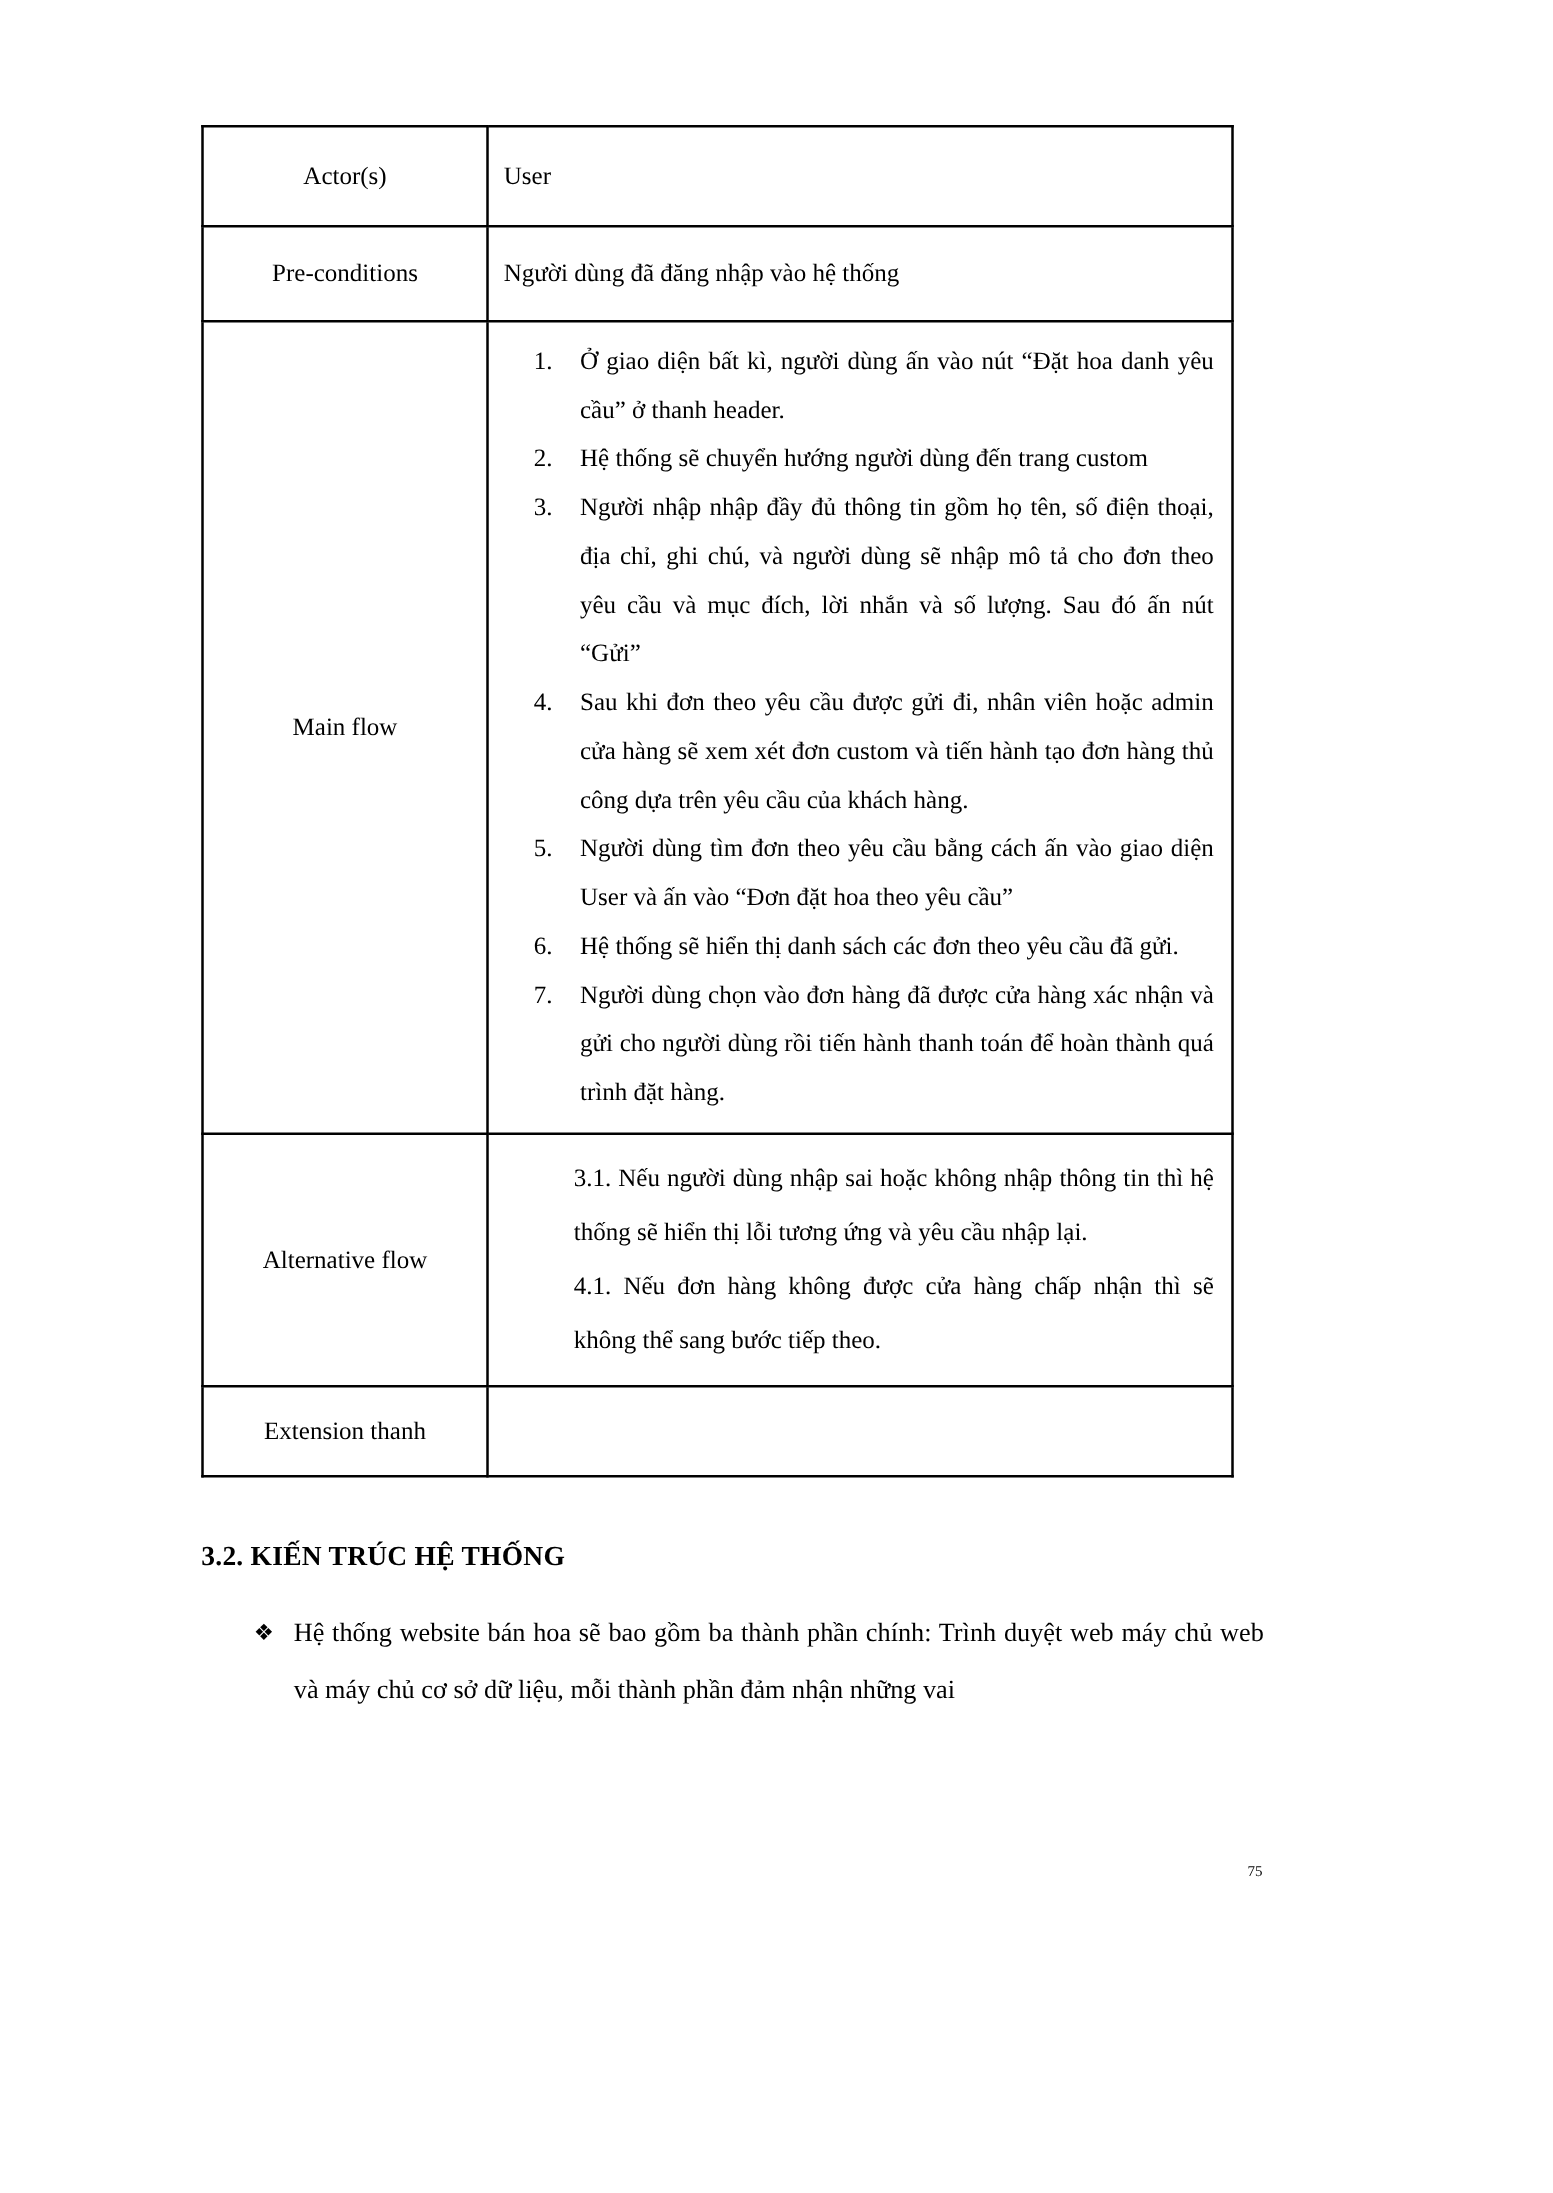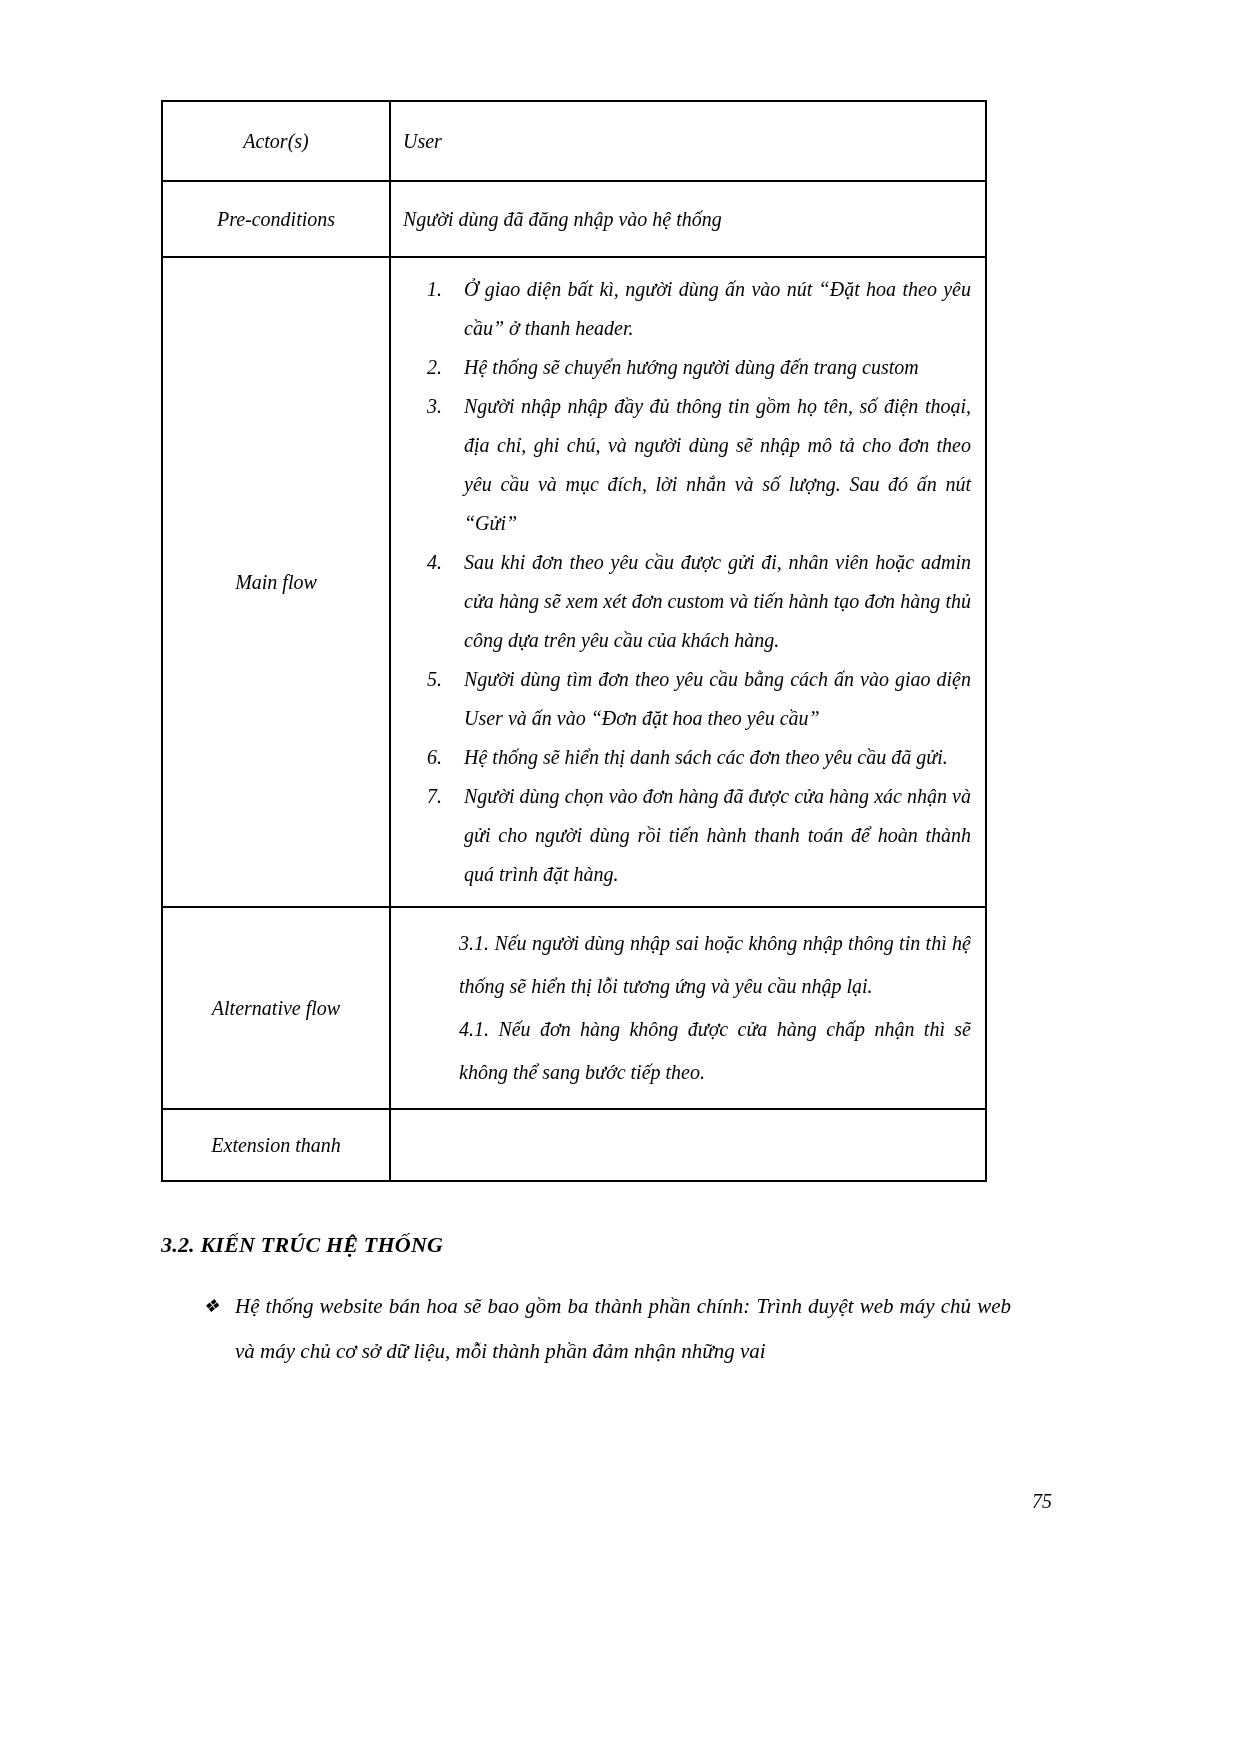--- a/index.html
+++ b/index.html
@@ -5,21 +5,20 @@
   * { box-sizing: border-box; }
   html, body { margin: 0; padding: 0; background: #e8e8e8; }
   .page {
     position: relative;
     width: 1242px;
     height: 1754px;
     margin: 0 auto;
     background: #ffffff;
     font-family: "Liberation Serif", "DejaVu Serif", serif;
     color: #000000;
-    font-style: italic;
   }
   .content {
     position: absolute;
     left: 161px;
     top: 100px;
     width: 826px;
   }
   .uc-table {
     width: 826px;
     border-collapse: collapse;
@@ -86,22 +85,21 @@
   .para-text {
     flex: 1;
     text-align: justify;
   }
   .page-number {
     position: absolute;
     left: 0;
     top: 1490px;
     width: 1010px;
     text-align: right;
-    font-size: 20px;
-    margin-left: 42px;
+    font-size: 12px;
   }
 </style>
 </head>
 <body>
 
 <div class="page">
   <div class="content">
 
     <table class="uc-table">
       <tbody>
@@ -115,21 +113,21 @@
           <td class="cell value center">Người dùng đã đăng nhập vào hệ thống</td>
         </tr>
 
 
         <tr class="row-main">
           <td class="cell label">Main flow</td>
           <td class="cell value top">
             <div class="flow-list">
               <div class="flow-item">
                 <span class="flow-num">1.</span>
-                <span class="flow-text">Ở giao diện bất kì, người dùng ấn vào nút “Đặt hoa theo yêu cầu” ở thanh header.</span>
+                <span class="flow-text">Ở giao diện bất kì, người dùng ấn vào nút “Đặt hoa danh yêu cầu” ở thanh header.</span>
               </div>
               <div class="flow-item">
                 <span class="flow-num">2.</span>
                 <span class="flow-text">Hệ thống sẽ chuyển hướng người dùng đến trang custom</span>
               </div>
               <div class="flow-item">
                 <span class="flow-num">3.</span>
                 <span class="flow-text">Người nhập nhập đầy đủ thông tin gồm họ tên, số điện thoại, địa chỉ, ghi chú, và người dùng sẽ nhập mô tả cho đơn theo yêu cầu và mục đích, lời nhắn và số lượng. Sau đó ấn nút “Gửi”</span>
               </div>
               <div class="flow-item">

